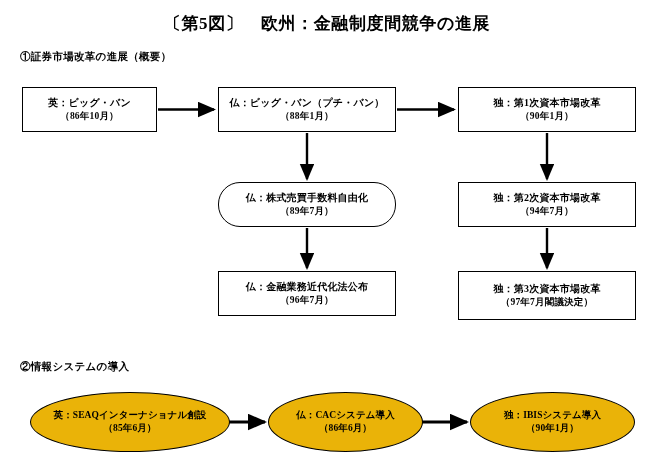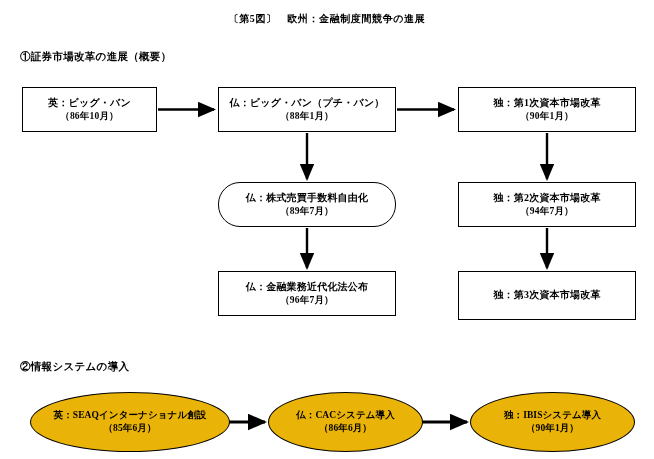--- a/index.html
+++ b/index.html
@@ -16,21 +16,21 @@
     overflow: hidden;
   }
 
   
   .fig-title {
     position: absolute;
     top: 12px;
     left: 0;
     width: 654px;
     text-align: center;
-    font-size: 10px;
+    font-size: 17px;
     font-weight: bold;
     letter-spacing: 0.6px;
   }
 
   
   .section-heading {
     position: absolute;
     font-size: 10.5px;
     font-weight: bold;
     letter-spacing: 0.3px;
@@ -174,20 +174,21 @@
   <span class="line2">（94年7月）</span>
 </div>
 
 <div class="flow-box" id="box-fr-moderniz">
   <span class="line1">仏：金融業務近代化法公布</span>
   <span class="line2">（96年7月）</span>
 </div>
 
 <div class="flow-box" id="box-de-cap3">
   <span class="line1">独：第3次資本市場改革</span>
+  <span class="line2">（97年7月閣議決定）</span>
 </div>
 
 <div class="section-heading" id="sec2-heading">②情報システムの導入</div>
 
 <div class="flow-ellipse" id="ell-uk-seaq">
   <span class="line1">英：SEAQインターナショナル創設</span>
   <span class="line2">（85年6月）</span>
 </div>
 
 <div class="flow-ellipse" id="ell-fr-cac">

